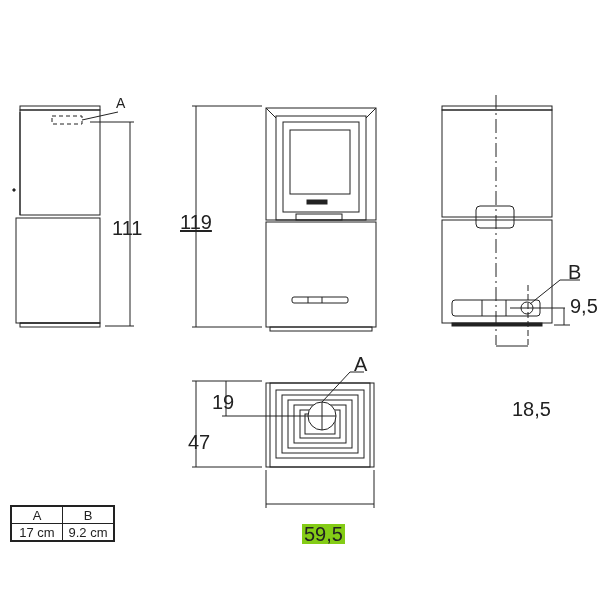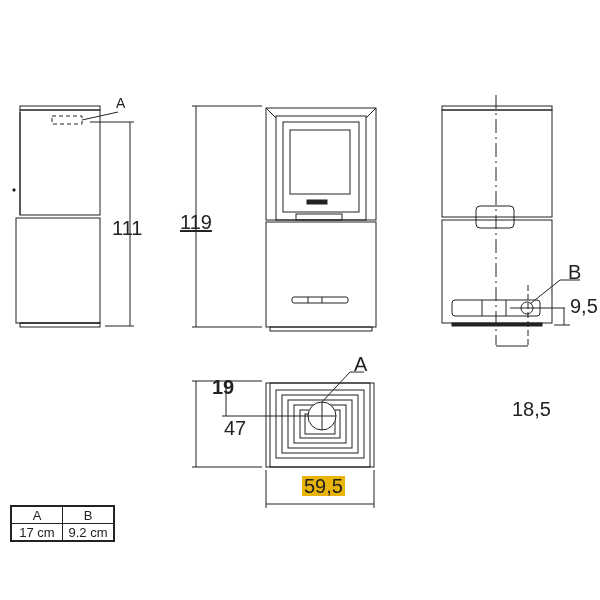--- a/index.html
+++ b/index.html
@@ -103,23 +103,23 @@
   </g>
 </svg>
 
 <span class="lbl" style="left:116px;top:96px;">A</span>
 <span class="lbl big" style="left:112px;top:218px;">111</span>
 <span class="lbl big" style="left:180px;top:212px;text-decoration:underline;">119</span>
 <span class="lbl big" style="left:568px;top:262px;">B</span>
 <span class="lbl big" style="left:570px;top:296px;">9,5</span>
 <span class="lbl big" style="left:512px;top:354px;margin-top:45px;">18,5</span>
 <span class="lbl big" style="left:354px;top:354px;">A</span>
-<span class="lbl big" style="left:212px;top:377px;font-weight:bold;">19</span>
-<span class="lbl big" style="left:188px;top:418px;margin-left:36px;">47</span>
-<span class="lbl big" style="left:302px;top:476px;background:#eab308;padding:0 2px;">59,5</span>
+<span class="lbl big" style="left:212px;top:392px;">19</span>
+<span class="lbl big" style="left:188px;top:432px;">47</span>
+<span class="lbl big" style="left:302px;top:524px;background:#84cc16;padding:0 2px;">59,5</span>
 
 <table id="spec-table">
   <tbody>
       <tr>
     <td>A</td>
     <td>B</td>
   </tr>
   <tr>
     <td>17 cm</td>
     <td>9.2 cm</td>

